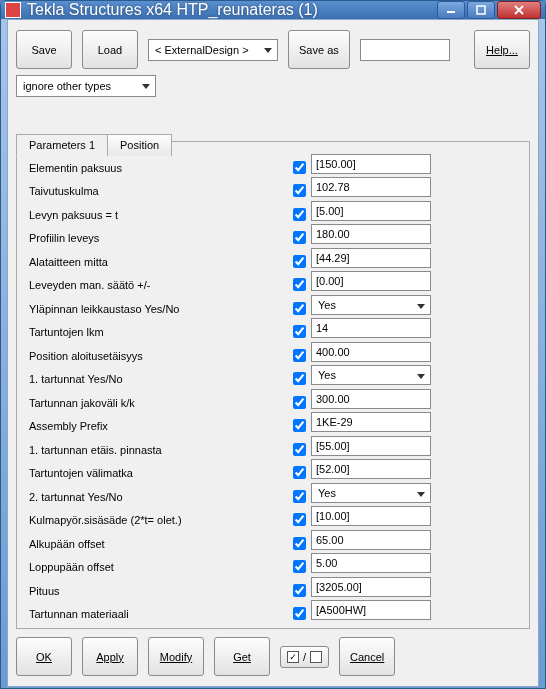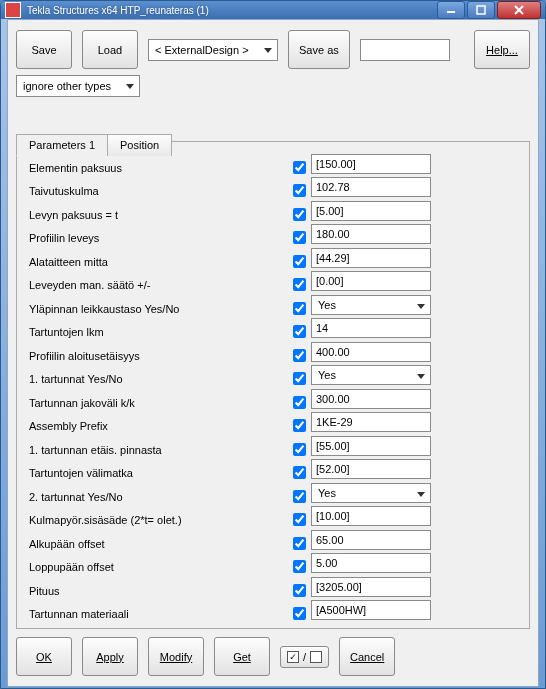--- a/index.html
+++ b/index.html
@@ -1,20 +1,20 @@
 <!DOCTYPE html>
 <html><head>
 <meta charset="utf-8">
 <style>
 * { box-sizing: border-box; margin: 0; padding: 0; font-family: 'Segoe UI', Tahoma, sans-serif; font-size: 11px; }
 body { background: #5a87c4; padding: 0; width: 546px; height: 689px; overflow: hidden; }
 .window { width: 546px; height: 689px; background: linear-gradient(#a8c5e8, #6b9bd4); border: 1px solid #2b5a8f; border-radius: 6px 6px 0 0; display: flex; flex-direction: column; }
 .titlebar { height: 28px; background: linear-gradient(#5a8fd0, #3b6fb0); display: flex; align-items: center; padding: 0 4px; border-radius: 5px 5px 0 0; }
 .titlebar-icon { width: 16px; height: 16px; background: #d44; margin-right: 6px; border: 1px solid #fff; }
-.titlebar-text { color: #fff; font-size: 10px; flex: 1; text-shadow: 0 0 3px rgba(0,0,0,0.4); }
+.titlebar-text { color: #fff; font-size: 16px; flex: 1; text-shadow: 0 0 3px rgba(0,0,0,0.4); }
 .titlebar-buttons { display: flex; gap: 2px; }
 .tb-btn { width: 28px; height: 18px; background: linear-gradient(#7aa8e0, #4b7bc0); border: 1px solid #2a5a9a; border-radius: 3px; color: #fff; font-size: 10px; display: flex; align-items: center; justify-content: center; cursor: pointer; }
 .tb-close { background: linear-gradient(#e08080, #c03030); border-color: #802020; width: 44px; }
 .tb-btn svg { width: 10px; height: 10px; }
 .client { flex: 1; background: #f0f0f0; margin: 0 6px 6px 6px; border: 1px solid #8aa8c8; display: flex; flex-direction: column; padding: 10px 8px; }
 .toolbar-row { display: flex; align-items: center; gap: 10px; margin-bottom: 6px; }
 .btn { background: linear-gradient(#fdfdfd, #e2e2e2); border: 1px solid #8a8a8a; border-radius: 3px; padding: 2px 10px; height: 39px; cursor: pointer; min-width: 56px; text-align: center; }
 .btn-underline { text-decoration: underline; }
 .select { background: #fff; border: 1px solid #8a8a8a; height: 22px; padding: 1px 18px 1px 6px; position: relative; cursor: pointer; display:inline-flex; align-items:center; }
 .select::after { content: ''; position: absolute; right: 5px; top: 8px; border-left: 4px solid transparent; border-right: 4px solid transparent; border-top: 5px solid #333; }
@@ -65,21 +65,21 @@
       <button class="btn">Save</button>
       <button class="btn">Load</button>
       <div class="select" style="width:130px">
           <span>&lt; ExternalDesign &gt;</span>
         </div>
       <button class="btn">Save as</button>
       <input class="textinput" style="width: 90px;" value="">
       <button class="btn btn-underline" style="margin-left:auto">Help...</button>
     </div>
     <div class="toolbar-row">
-      <div class="select" style="width:124px">
+      <div class="select" style="width:140px">
           <span>ignore other types</span>
         </div>
     </div>
 
     <div class="tabs-wrap">
       <div class="tab active">Parameters 1</div>
       <div class="tab">Position</div>
     </div>
 
     <div class="tabpanel" id="param-panel">
@@ -135,21 +135,21 @@
             </div></div>
         </div>
         <div class="param-row">
           <div class="param-label">Tartuntojen lkm</div>
           <div class="param-check">
             <input type="checkbox" checked="" style="">
           </div>
           <div class="param-value"><input class="textinput" value="14" style=""></div>
         </div>
         <div class="param-row">
-          <div class="param-label">Profiilin aloitusetäisyys</div>
+          <div class="param-label">Position aloitusetäisyys</div>
           <div class="param-check">
             <input type="checkbox" checked="" style="">
           </div>
           <div class="param-value"><input class="textinput" value="400.00" style=""></div>
         </div>
         <div class="param-row">
           <div class="param-label">1. tartunnat Yes/No</div>
           <div class="param-check">
             <input type="checkbox" checked="" style="">
           </div>

